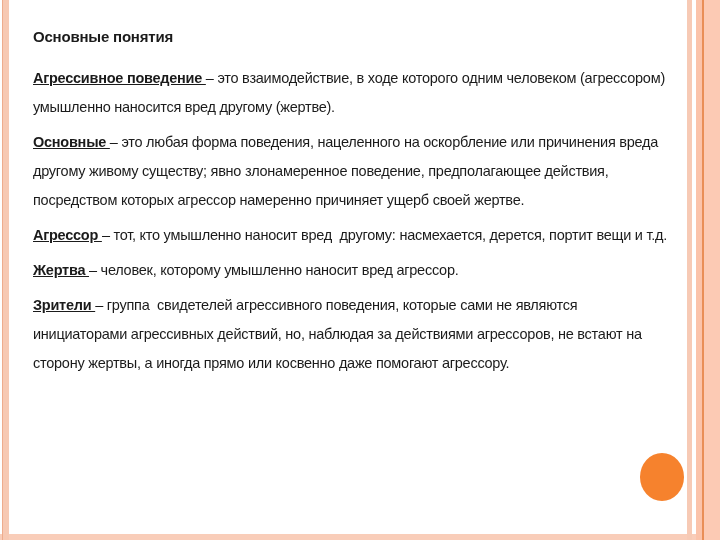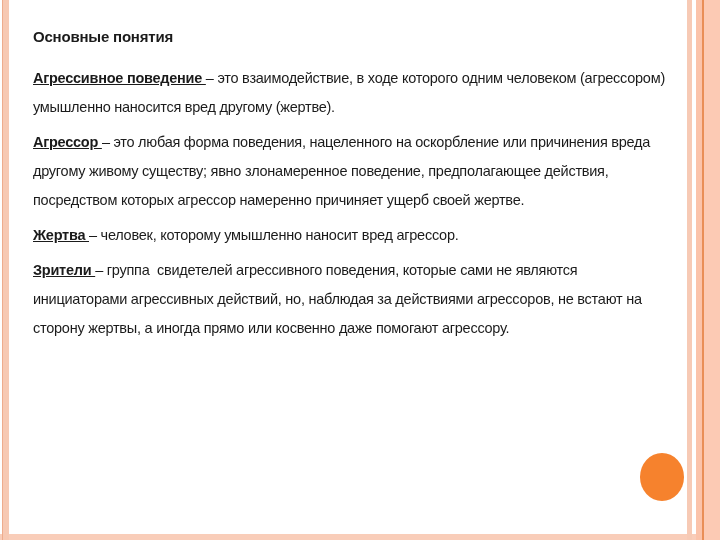--- a/index.html
+++ b/index.html
@@ -104,22 +104,23 @@
   <div class="stripe-left"></div>
   <div class="stripe-right-thin"></div>
   <div class="stripe-right-band"></div>
   <div class="decor-circle"></div>
 
   <div class="content">
     <h1 class="title">Основные понятия</h1>
 
     <p class="para"><span class="term">Агрессивное поведение </span><span class="def">– это взаимодействие, в ходе которого одним человеком (агрессором) умышленно наносится вред другому (жертве).</span></p>
 
-    <p class="para"><span class="term">Агрессор </span><span class="def">– это любая форма поведения, нацеленного на оскорбление или причинения вреда другому живому существу; явно злонамеренное поведение, предполагающее действия, посредством которых агрессор намеренно причиняет ущерб своей жертве.</span></p>
+    <p class="para"><span class="term">Основные </span><span class="def">– это любая форма поведения, нацеленного на оскорбление или причинения вреда другому живому существу; явно злонамеренное поведение, предполагающее действия, посредством которых агрессор намеренно причиняет ущерб своей жертве.</span></p>
 
 
+    <p class="para"><span class="term">Агрессор </span><span class="def">– тот, кто умышленно наносит вред  другому: насмехается, дерется, портит вещи и т.д.</span></p>
 
     <p class="para"><span class="term">Жертва </span><span class="def">– человек, которому умышленно наносит вред агрессор.</span></p>
 
     <p class="para"><span class="term">Зрители </span><span class="def">– группа  свидетелей агрессивного поведения, которые сами не являются инициаторами агрессивных действий, но, наблюдая за действиями агрессоров, не встают на сторону жертвы, а иногда прямо или косвенно даже помогают агрессору.</span></p>
   </div>
 
 </div>
 
 </body></html>

